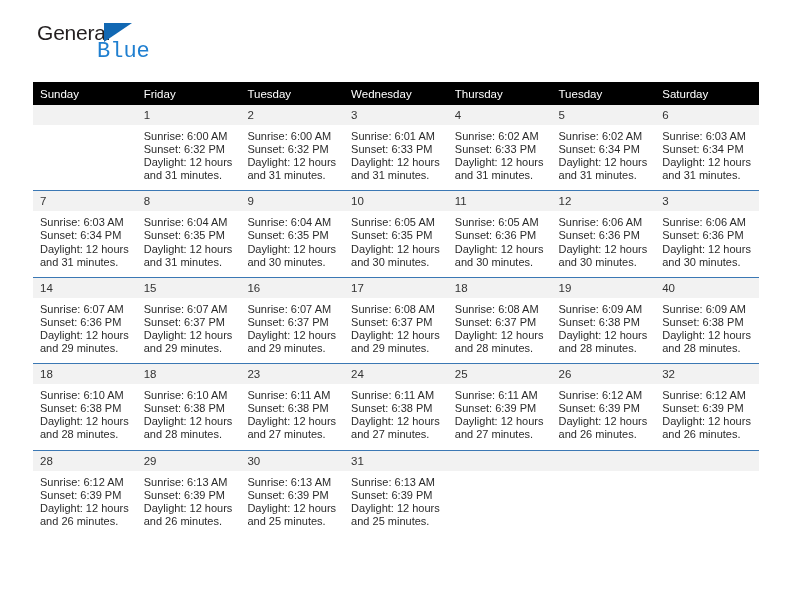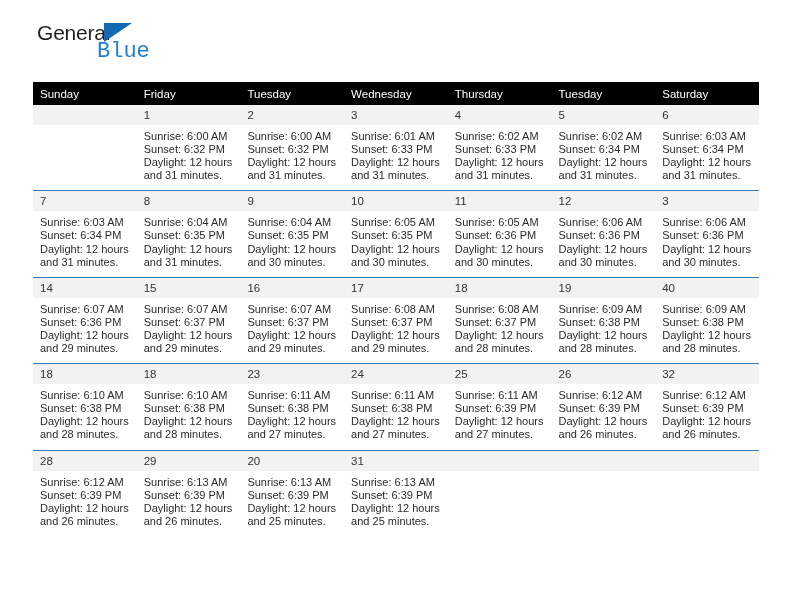--- a/index.html
+++ b/index.html
@@ -445,21 +445,21 @@
           <td>
             <div class="daynum">29</div>
             <div class="info">
               <div>Sunrise: 6:13 AM</div>
               <div>Sunset: 6:39 PM</div>
               <div>Daylight: 12 hours</div>
               <div>and 26 minutes.</div>
             </div>
           </td>
           <td>
-            <div class="daynum">20</div>
+            <div class="daynum">30</div>
             <div class="info">
               <div>Sunrise: 6:13 AM</div>
               <div>Sunset: 6:39 PM</div>
               <div>Daylight: 12 hours</div>
               <div>and 25 minutes.</div>
             </div>
           </td>
           <td>
             <div class="daynum">31</div>
             <div class="info">

